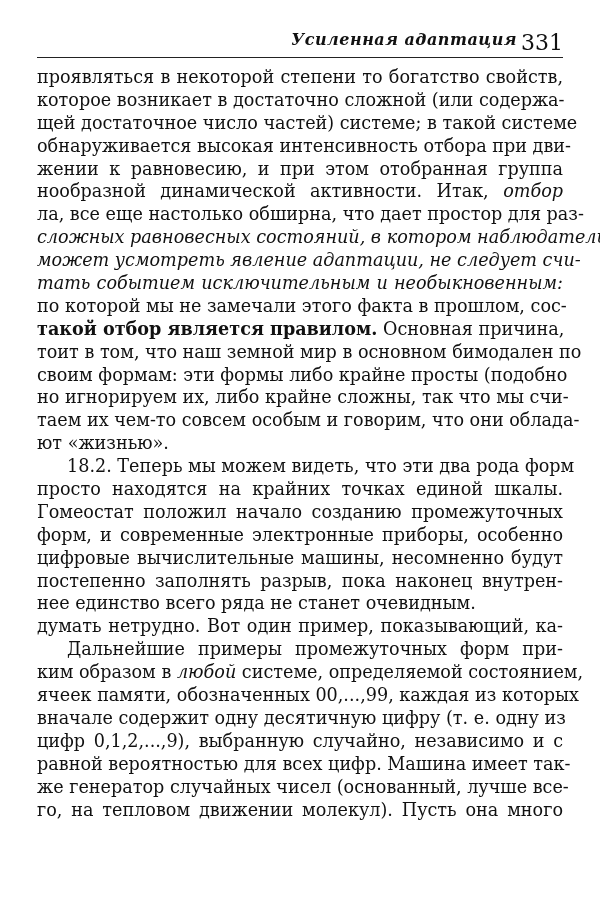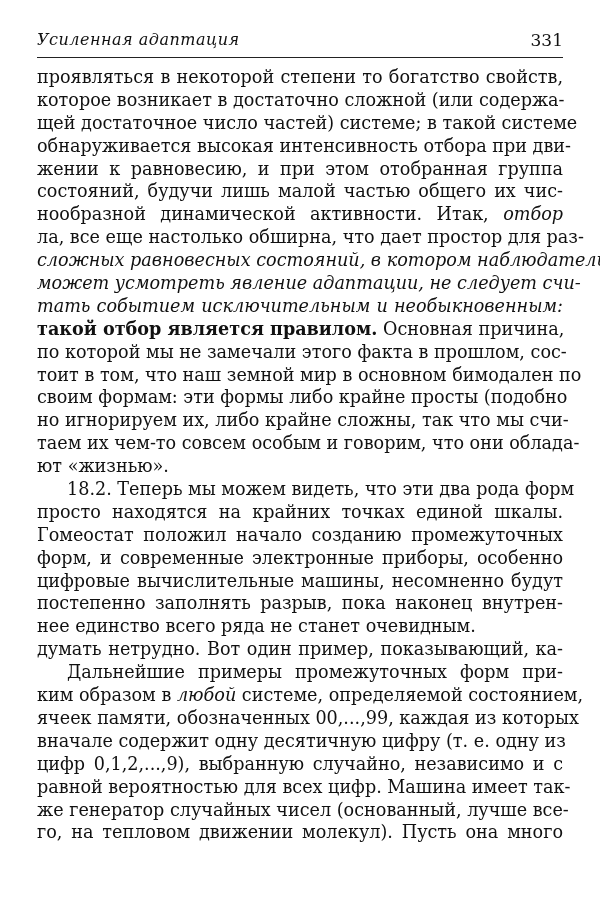--- a/index.html
+++ b/index.html
@@ -1,22 +1,22 @@
 <!DOCTYPE html>
 <html><head>
 <meta charset="utf-8">
 <style>
   html, body { margin:0; padding:0; background:#ffffff; }
   body { width:600px; height:922px; position:relative; overflow:hidden;
          font-family:"DejaVu Serif","Liberation Serif",serif; color:#111; }
   .page { position:absolute; left:37px; top:0; width:526px; }
   .header { position:absolute; top:30px; left:0; width:526px; height:22px; }
-  .running-title { position:absolute; left:0; width:480px; text-align:left; top:0;
-       font-style:italic; font-size:16px; letter-spacing:0.5px; }
-  .page-number { position:absolute; right:0; top:0; font-size:17px; }
+  .running-title { position:absolute; left:0; width:480px; text-align:right; top:0;
+       font-style:italic; font-size:16px; letter-spacing:0.5px;font-weight:bold; }
+  .page-number { position:absolute; right:0; top:0; font-size:22px; }
   .rule { position:absolute; top:57px; left:0; width:526px; height:0; border-top:1.6px solid #222; }
   .body { position:absolute; top:66px; left:0; width:526px; font-size:17.6px; line-height:22.9px;
           text-align:justify; }
   .line { display:block; white-space:nowrap; text-align:justify; text-align-last:justify; height:22.9px; }
   .line.last { text-align-last:left; }
   .indent { padding-left:30px; }
   .b { font-weight:bold; }
   .i { font-style:italic; }
 </style>
 </head>
@@ -28,28 +28,27 @@
     <span class="page-number">331</span>
   </div>
   <div class="rule"></div>
   <div class="body" id="body">
       <div>
         <span class="line"><span>проявляться в некоторой степени то богатство свойств,</span></span>
         <span class="line"><span>которое возникает в достаточно сложной (или содержа-</span></span>
         <span class="line"><span>щей достаточное число частей) системе; в такой системе</span></span>
         <span class="line"><span>обнаруживается высокая интенсивность отбора при дви-</span></span>
         <span class="line"><span>жении к равновесию, и при этом отобранная группа</span></span>
-        <span class="line"><span>состояний, будучи лишь малой частью общего их чис-</span></span>
         <span class="line"><span>нообразной динамической активности. Итак, </span><span class="i">отбор</span></span>
         <span class="line"><span>ла, все еще настолько обширна, что дает простор для раз-</span></span>
         <span class="line"><span class="i">сложных равновесных состояний, в котором наблюдатель</span></span>
         <span class="line"><span class="i">может усмотреть явление адаптации, не следует счи-</span></span>
         <span class="line"><span class="i">тать событием исключительным и необыкновенным:</span></span>
+        <span class="line"><span>по которой мы не замечали этого факта в прошлом, сос-</span></span>
         <span class="line"><span class="b">такой отбор является правилом.</span><span> Основная причина,</span></span>
-        <span class="line"><span>по которой мы не замечали этого факта в прошлом, сос-</span></span>
         <span class="line"><span>тоит в том, что наш земной мир в основном бимодален по</span></span>
         <span class="line"><span>своим формам: эти формы либо крайне просты (подобно</span></span>
         <span class="line"><span>но игнорируем их, либо крайне сложны, так что мы счи-</span></span>
         <span class="line"><span>таем их чем-то совсем особым и говорим, что они облада-</span></span>
         <span class="line last"><span>ют «жизнью».</span></span>
       </div>
       <div>
         <span class="line indent"><span>18.2. Теперь мы можем видеть, что эти два рода форм</span></span>
         <span class="line"><span>просто находятся на крайних точках единой шкалы.</span></span>
         <span class="line"><span>Гомеостат положил начало созданию промежуточных</span></span>

